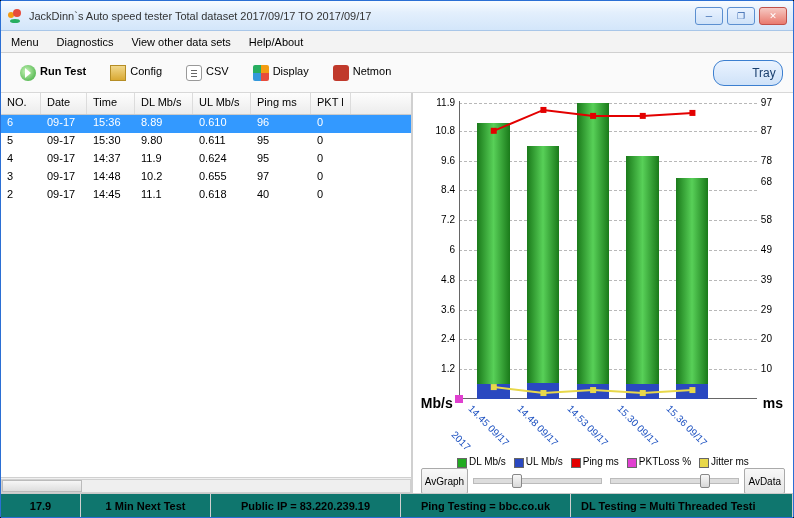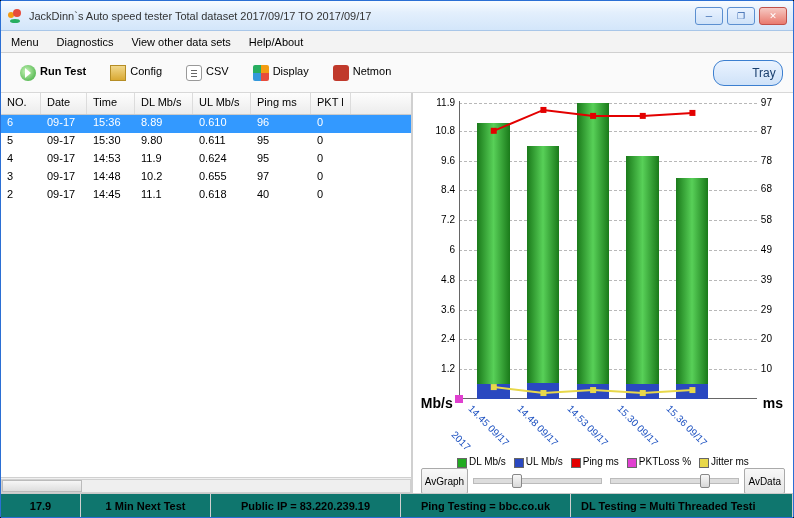--- a/index.html
+++ b/index.html
@@ -131,21 +131,21 @@
             <div class="c-date">09-17</div>
             <div class="c-time">15:30</div>
             <div class="c-dl">9.80</div>
             <div class="c-ul">0.611</div>
             <div class="c-ping">95</div>
             <div class="c-pkt">0</div>
           </div>
           <div class="trow">
             <div class="c-no">4</div>
             <div class="c-date">09-17</div>
-            <div class="c-time">14:53</div>
+            <div class="c-time">14:37</div>
             <div class="c-dl">11.9</div>
             <div class="c-ul">0.624</div>
             <div class="c-ping">95</div>
             <div class="c-pkt">0</div>
           </div>
           <div class="trow">
             <div class="c-no">3</div>
             <div class="c-date">09-17</div>
             <div class="c-time">14:48</div>
             <div class="c-dl">10.2</div>
@@ -185,21 +185,21 @@
           <div class="axis-label" style="right: 332px; top: 176.8px; text-align: right; width: 34px;">4.8</div>
           <div class="axis-label" style="left: 342px; top: 176.8px;">39</div>
           <div style="position: absolute; left: 40px; top: 153px; width: 298px; height: 0px; border-top: 1px dashed rgb(184, 184, 184);"></div>
           <div class="axis-label" style="right: 332px; top: 147px; text-align: right; width: 34px;">6</div>
           <div class="axis-label" style="left: 342px; top: 147px;">49</div>
           <div style="position: absolute; left: 40px; top: 123.2px; width: 298px; height: 0px; border-top: 1px dashed rgb(184, 184, 184);"></div>
           <div class="axis-label" style="right: 332px; top: 117.2px; text-align: right; width: 34px;">7.2</div>
           <div class="axis-label" style="left: 342px; top: 117.2px;">58</div>
           <div style="position: absolute; left: 40px; top: 93.4px; width: 298px; height: 0px; border-top: 1px dashed rgb(184, 184, 184);"></div>
           <div class="axis-label" style="right: 332px; top: 87.4px; text-align: right; width: 34px;">8.4</div>
-          <div class="axis-label" style="left: 342px; top: 86px;">68</div>
+          <div class="axis-label" style="left: 342px; top: 79px;">68</div>
           <div style="position: absolute; left: 40px; top: 63.6px; width: 298px; height: 0px; border-top: 1px dashed rgb(184, 184, 184);"></div>
           <div class="axis-label" style="right: 332px; top: 57.6px; text-align: right; width: 34px;">9.6</div>
           <div class="axis-label" style="left: 342px; top: 57.6px;">78</div>
           <div style="position: absolute; left: 40px; top: 33.8px; width: 298px; height: 0px; border-top: 1px dashed rgb(184, 184, 184);"></div>
           <div class="axis-label" style="right: 332px; top: 27.8px; text-align: right; width: 34px;">10.8</div>
           <div class="axis-label" style="left: 342px; top: 27.8px;">87</div>
           <div style="position: absolute; left: 40px; top: 6.48333px; width: 298px; height: 0px; border-top: 1px dashed rgb(184, 184, 184);"></div>
           <div class="axis-label" style="right: 332px; top: 0.483333px; text-align: right; width: 34px;">11.9</div>
           <div class="axis-label" style="left: 342px; top: 0.483333px;">97</div>
           <div style="position: absolute; left: 40px; top: 4px; width: 298px; height: 298px; border-bottom: 1px solid rgb(102, 102, 102); border-left: 1px solid rgb(102, 102, 102); border-image: initial; border-top: none; border-right: none;"></div>

